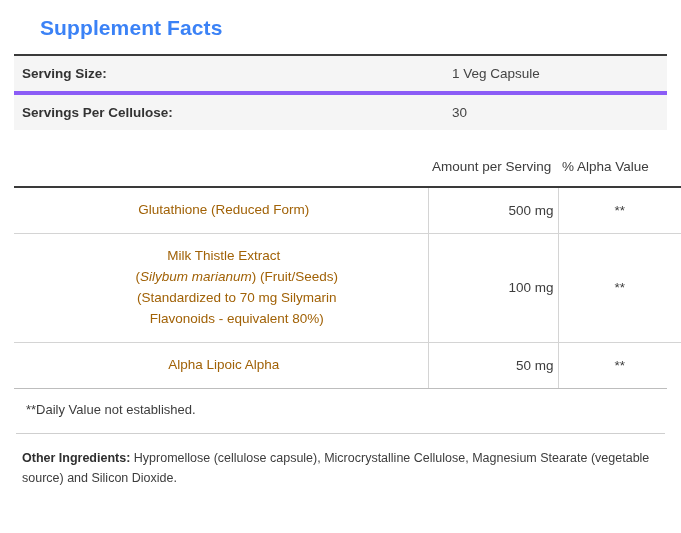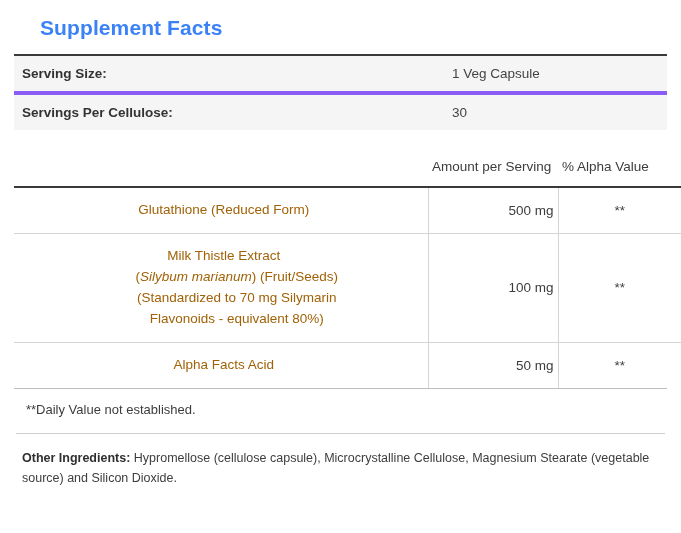--- a/index.html
+++ b/index.html
@@ -185,21 +185,21 @@
         <td class="name">
           <span>Milk Thistle Extract</span>
           <span class="indent">(<span class="ital">Silybum marianum</span>) (Fruit/Seeds)</span>
           <span class="indent">(Standardized to 70 mg Silymarin</span>
           <span class="indent">Flavonoids - equivalent 80%)</span>
         </td>
         <td class="amt">100 mg</td>
         <td class="dv">**</td>
       </tr>
       <tr>
-        <td class="name">Alpha Facts Acid</td>
+        <td class="name">Alpha Lipoic Alpha</td>
         <td class="amt">50 mg</td>
         <td class="dv">**</td>
       </tr>
     </tbody>
   </table>
 
   <div class="rule-mid"></div>
 
   <div class="footnote">**Daily Value not established.</div>
 

